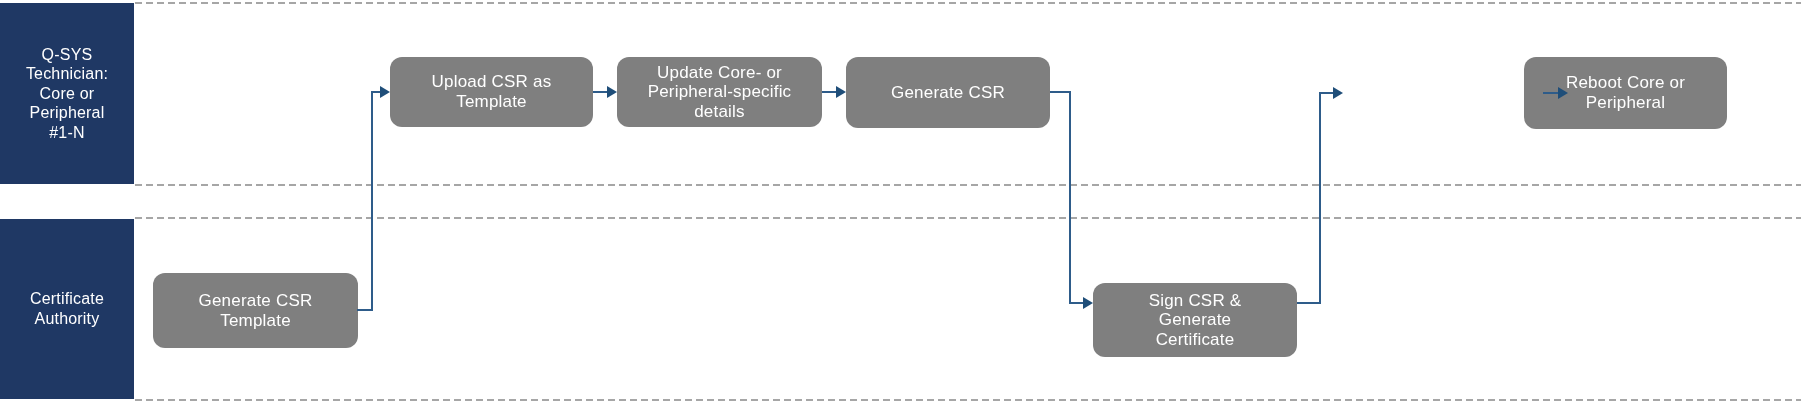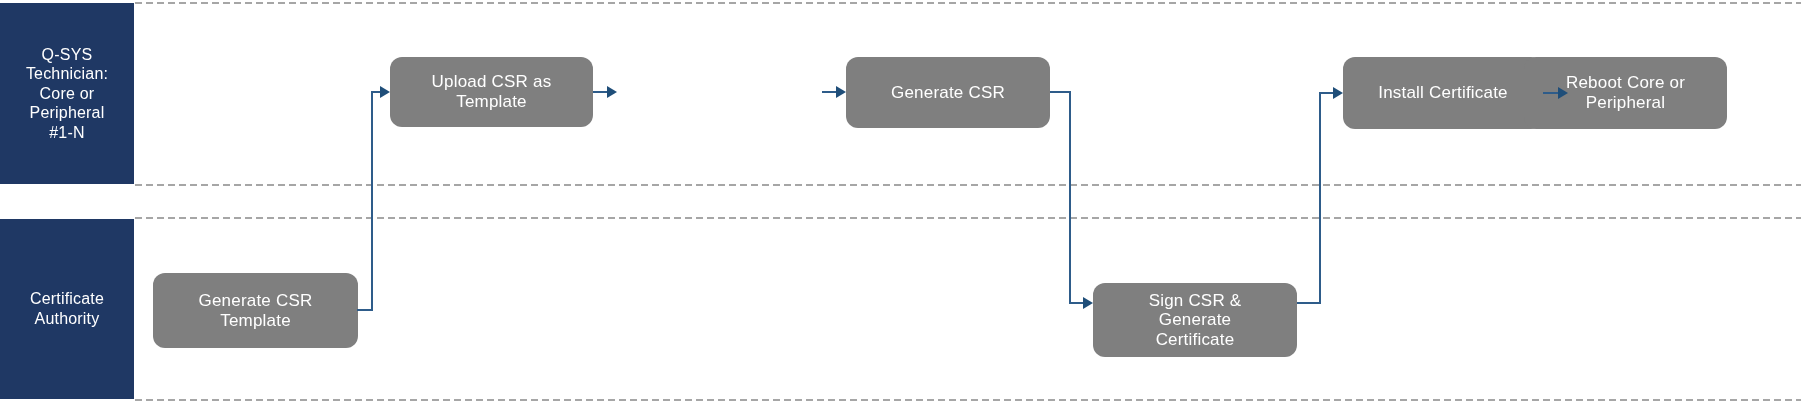--- a/index.html
+++ b/index.html
@@ -54,25 +54,27 @@
 Core or
 Peripheral
 #1-N</div>
   <div class="lane-label" style="top:219px;height:180px">Certificate
 Authority</div>
 
   <div class="node" style="left:153px;top:273px;width:205px;height:75px">Generate CSR
 Template</div>
   <div class="node" style="left:390px;top:57px;width:203px;height:70px">Upload CSR as
 Template</div>
+  <div class="node" style="left:617px;top:57px;width:205px;height:70px">Update Core- or
+Peripheral-specific
+details</div>
   <div class="node" style="left:846px;top:57px;width:204px;height:71px">Generate CSR</div>
   <div class="node" style="left:1093px;top:283px;width:204px;height:74px">Sign CSR &amp;
 Generate
 Certificate</div>
-  <div class="node" style="left:1343px;top:57px;width:200px;height:72px">Install Certificate</div>
   <div class="node" style="left:1524px;top:57px;width:203px;height:72px">Reboot Core or
 Peripheral</div>
 
   <div class="seg h" style="left:357px;top:309px;width:16px"></div>
   <div class="seg v" style="left:371px;top:91px;height:220px"></div>
   <div class="seg h" style="left:373px;top:91px;width:8px"></div>
   <div class="arrow" style="left:380px;top:86px"></div>
 
   <div class="seg h" style="left:593px;top:91px;width:15px"></div>
   <div class="arrow" style="left:607px;top:86px"></div>

